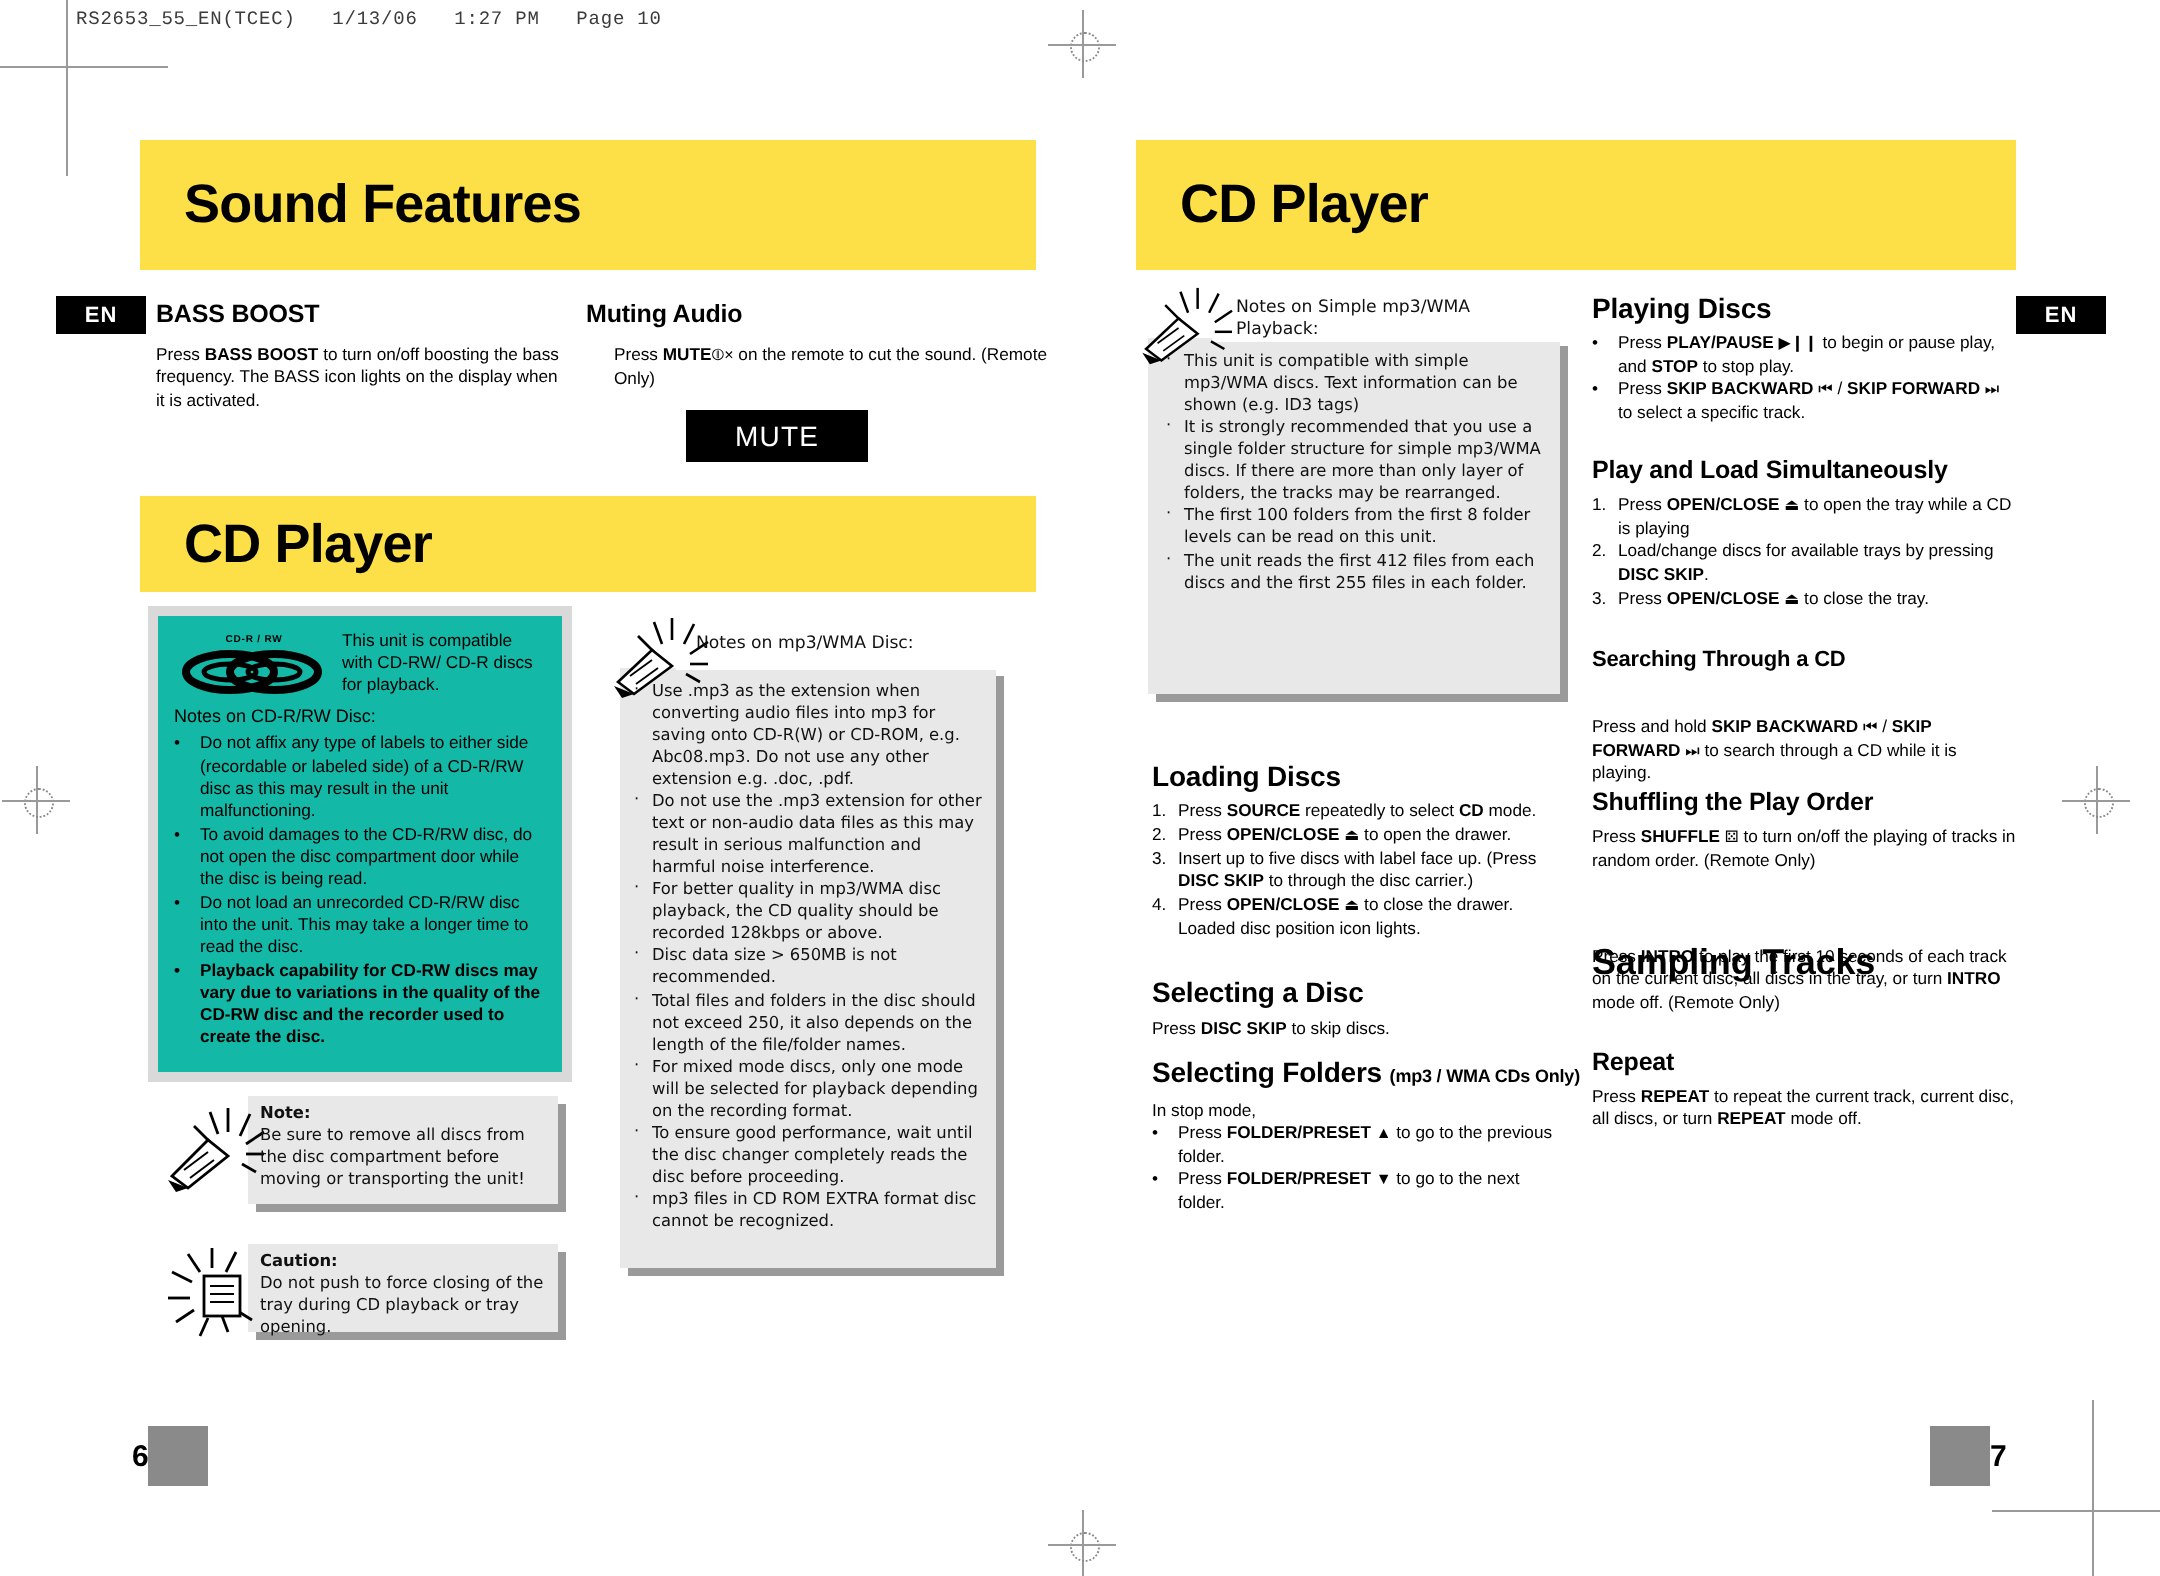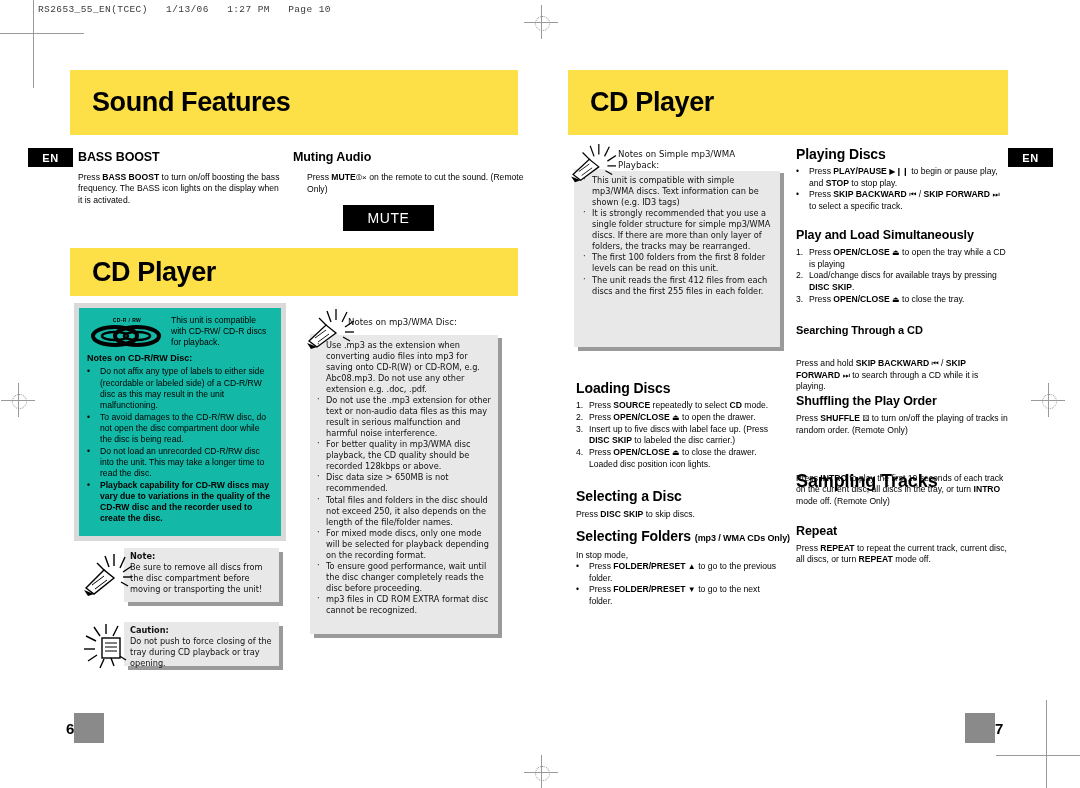--- a/index.html
+++ b/index.html
@@ -210,21 +210,21 @@
         <div class="logo-cap">CD-R / RW</div>
         <svg width="72" height="22" viewBox="0 0 72 22">
           <ellipse cx="24" cy="11" rx="22" ry="9" fill="none" stroke="#000" stroke-width="4"></ellipse>
           <ellipse cx="46" cy="11" rx="22" ry="9" fill="none" stroke="#000" stroke-width="4"></ellipse>
           <ellipse cx="24" cy="11" rx="13" ry="4" fill="none" stroke="#000" stroke-width="2.5"></ellipse>
           <ellipse cx="46" cy="11" rx="13" ry="4" fill="none" stroke="#000" stroke-width="2.5"></ellipse>
         </svg>
       </div>
       <div style="overflow:hidden;">This unit is compatible with CD-RW/ CD-R discs for playback.</div>
       <div style="clear:both;height:3px;"></div>
-      <div style="font-weight:bold;font-size:9px;margin-bottom:2px;">Notes on CD-R/RW Disc:</div>
+      <div style="font-weight:normal;font-size:9px;margin-bottom:2px;">Notes on CD-R/RW Disc:</div>
       <ul class="bul">
         <li><span class="bt">•</span><span>Do not affix any type of labels to either side (recordable or labeled side) of a CD-R/RW disc as this may result in the unit malfunctioning.</span></li>
         <li><span class="bt">•</span><span>To avoid damages to the CD-R/RW disc, do not open the disc compartment door while the disc is being read.</span></li>
         <li><span class="bt">•</span><span>Do not load an unrecorded CD-R/RW disc into the unit. This may take a longer time to read the disc.</span></li>
         <li style="font-weight:bold;"><span class="bt">•</span><span>Playback capability for CD-RW discs may vary due to variations in the quality of the CD-RW disc and the recorder used to create the disc.</span></li>
       </ul>
     </div>
   </div>
 
   <div class="noteblk" style="left:78px;top:546px;width:205px;height:62px;">
@@ -353,21 +353,21 @@
       <li><span class="bt">·</span><span>It is strongly recommended that you use a single folder structure for simple mp3/WMA discs. If there are more than only layer of folders, the tracks may be rearranged.</span></li>
       <li><span class="bt">·</span><span>The first 100 folders from the first 8 folder levels can be read on this unit.</span></li>
       <li><span class="bt">·</span><span>The unit reads the first 412 files from each discs and the first 255 files in each folder.</span></li>
     </ul>
   </div>
 
   <div class="h2" style="left:576px;top:380px;font-size:14px;">Loading Discs</div>
   <ol class="steps body" style="left:576px;top:400px;width:205px;">
     <li><span class="num">1.</span><span>Press </span><b>SOURCE</b><span> repeatedly to select </span><b>CD</b><span> mode.</span></li>
     <li><span class="num">2.</span><span>Press </span><b>OPEN/CLOSE</b> <span class="ic">⏏</span><span> to open the drawer.</span></li>
-    <li><span class="num">3.</span><span>Insert up to five discs with label face up. (Press </span><b>DISC SKIP</b><span> to labeled the disc carrier.)</span></li>
+    <li><span class="num">3.</span><span>Insert up to five discs with label face up. (Press </span><b>DISC SKIP</b><span> to through the disc carrier.)</span></li>
     <li><span class="num">4.</span><span>Press </span><b>OPEN/CLOSE</b> <span class="ic">⏏</span><span> to close the drawer. Loaded disc position icon lights.</span></li>
   </ol>
 
   <div class="h2" style="left:576px;top:488px;font-size:14px;">Selecting a Disc</div>
   <div class="body" style="left:576px;top:509px;width:205px;">
     <span>Press </span><b>DISC SKIP</b><span> to skip discs.</span>
   </div>
 
   <div class="h2" style="left:576px;top:528px;font-size:14px;">
     <span>Selecting Folders</span> <span class="sub">(mp3 / WMA CDs Only)</span>

